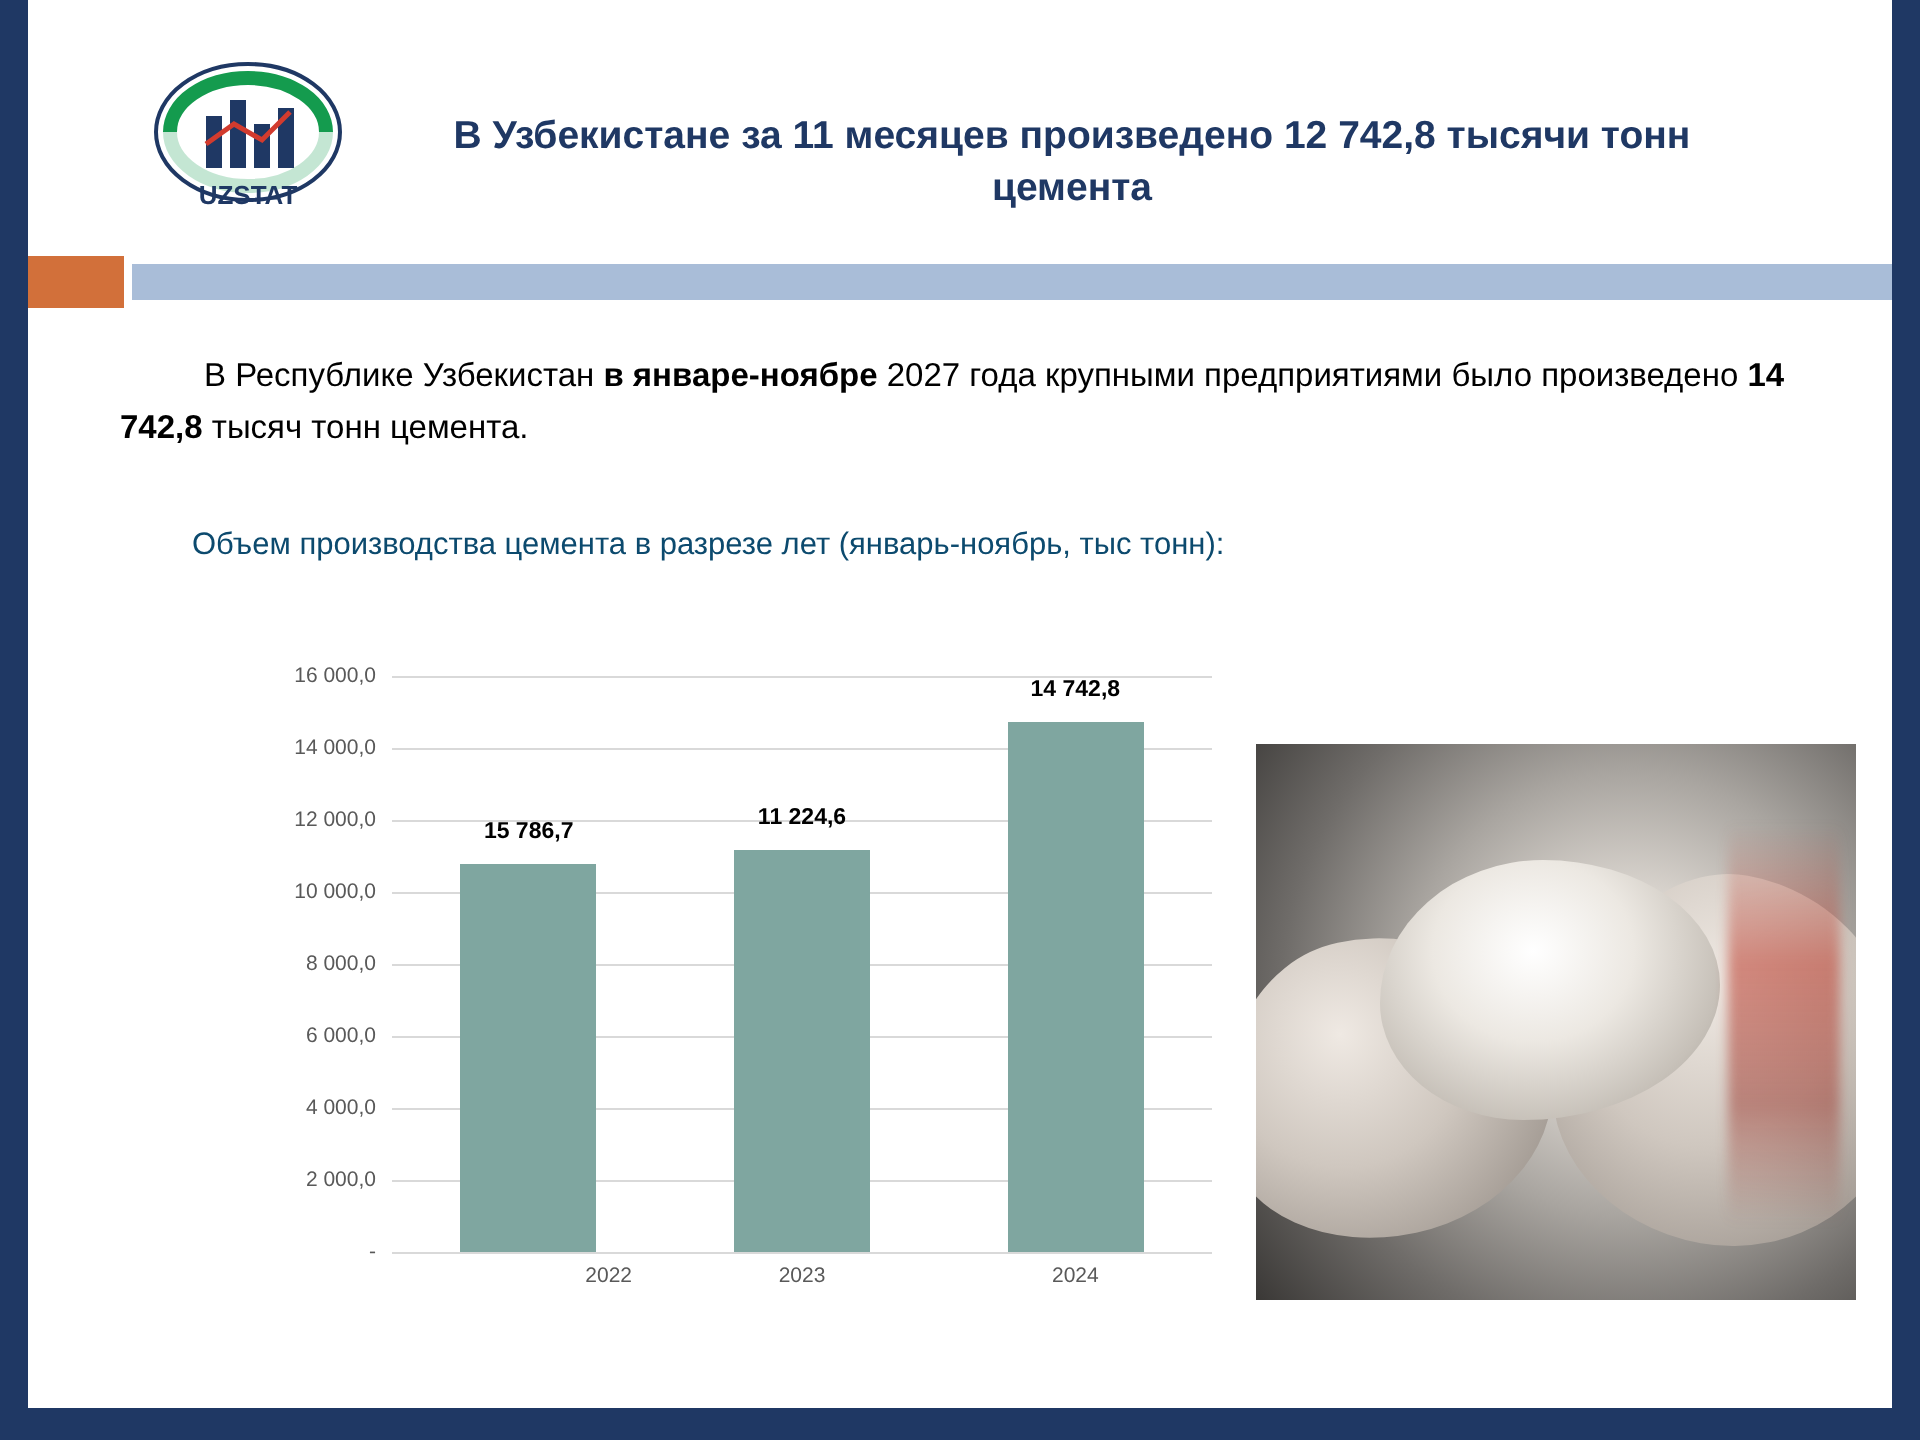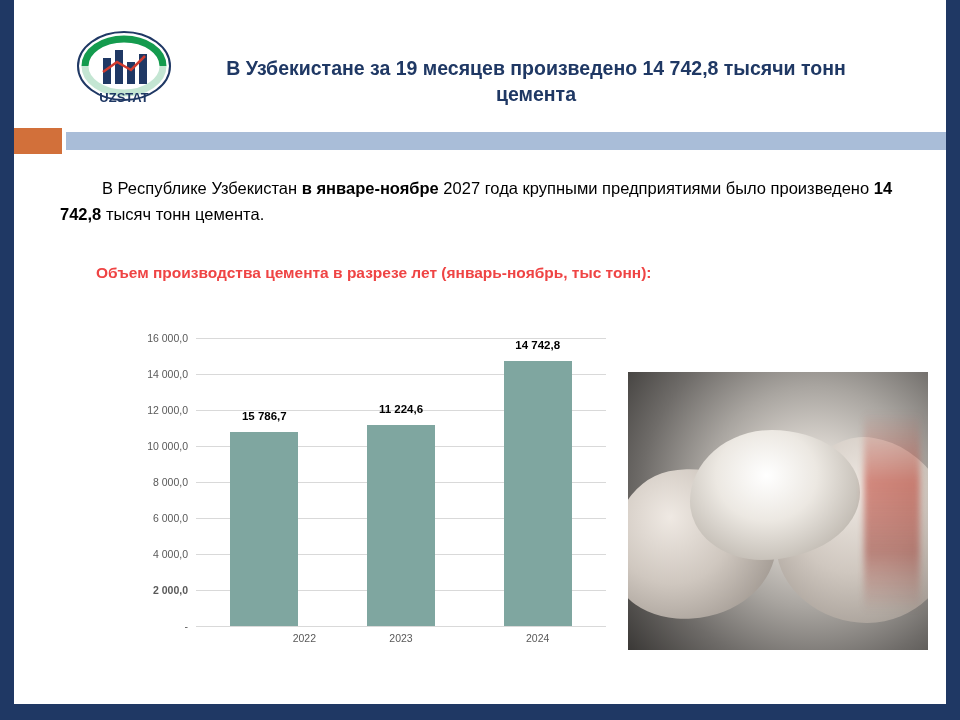--- a/index.html
+++ b/index.html
@@ -79,22 +79,22 @@
     color: #000000;
     line-height: 1.55;
     text-indent: 42px;
   }
   .lead b { font-weight: bold; text-align: center; }
 
   .chart-caption {
     position: absolute;
     left: 96px; top: 264px;
     font-size: 15.5px;
-    font-weight: bold;
-    color: #ef4444;
+    font-weight: normal;
+    color: #0c4a6e;
   }
 
   
   .chart-area {
     position: absolute;
     left: 96px; top: 320px;
     width: 520px; height: 345px; text-align: right;
   }
   .plot {
     position: absolute;
@@ -213,39 +213,39 @@
       <path d="M88 38 A39 27 0 0 1 10 38" fill="none" stroke="#149b4e" stroke-width="7" opacity="0.25"></path>
       <rect x="28" y="30" width="8" height="26" fill="#1f3864"></rect>
       <rect x="40" y="22" width="8" height="34" fill="#1f3864"></rect>
       <rect x="52" y="34" width="8" height="22" fill="#1f3864"></rect>
       <rect x="64" y="26" width="8" height="30" fill="#1f3864"></rect>
       <polyline points="28,44 42,34 56,42 70,28" fill="none" stroke="#d23b2e" stroke-width="2.5"></polyline>
       <text x="49" y="74" text-anchor="middle" font-family="Liberation Sans, sans-serif" font-size="13" font-weight="bold" fill="#1f3864">UZSTAT</text>
     </svg>
   </div>
 
-  <div class="title">В Узбекистане за 19 месяцев произведено 14 742,8 тысячи тонн цемента</div>
+  <div class="title">В Узбекистане за 11 месяцев произведено 12 742,8 тысячи тонн цемента</div>
 
   <div class="rule-orange"></div>
   <div class="rule-blue"></div>
 
   <div class="lead"><span>В Республике  Узбекистан </span><b>в январе-ноябре</b><span> 2027 года крупными  предприятиями было  произведено  </span><b>14 742,8</b><span> тысяч тонн цемента.</span></div>
 
   <div class="chart-caption">Объем производства цемента в разрезе лет (январь-ноябрь, тыс тонн):</div>
 
   <div class="chart-area">
     <div class="ylabels" id="ylabels">
         <span style="top: 0px;">16 000,0</span>
         <span style="top: 36px;">14 000,0</span>
         <span style="top: 72px;">12 000,0</span>
         <span style="top: 108px;">10 000,0</span>
         <span style="top: 144px;">8 000,0</span>
         <span style="top: 180px;">6 000,0</span>
         <span style="top: 216px;">4 000,0</span>
-        <span style="top: 252px; font-weight: bold;">2 000,0</span>
+        <span style="top: 252px;">2 000,0</span>
         <span style="top: 288px;">-</span>
       </div>
     <div class="plot" id="grid">
         <div class="gridline" style="top: 0px;"></div>
         <div class="gridline" style="top: 36px;"></div>
         <div class="gridline" style="top: 72px;"></div>
         <div class="gridline" style="top: 108px;"></div>
         <div class="gridline" style="top: 144px;"></div>
         <div class="gridline" style="top: 180px;"></div>
         <div class="gridline" style="top: 216px;"></div>

